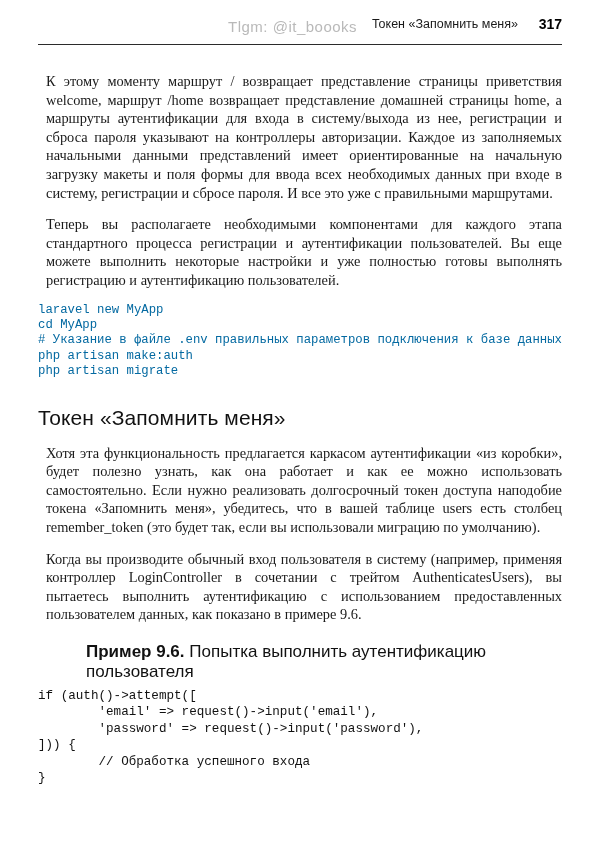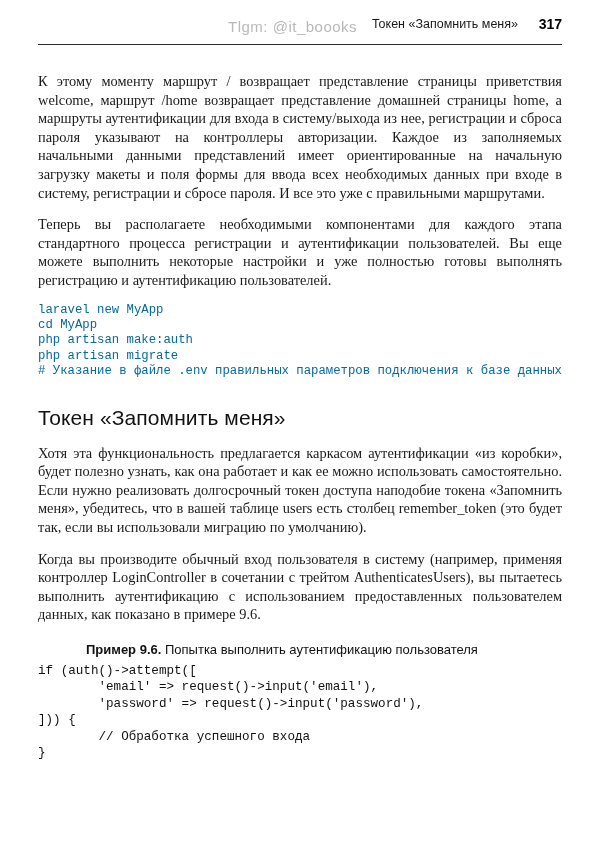--- a/index.html
+++ b/index.html
@@ -69,21 +69,21 @@
 
   
   .content {
     position: absolute;
     left: 38px;
     top: 72px;
     width: 524px;
   }
 
   p.para {
-    margin: 0 0 13px 0;
+    margin: 0 0 13px 8px;
     font-size: 14.4px;
     line-height: 18.6px;
     text-align: justify;
     text-justify: inter-word;
     hyphens: none;
   }
   p.para.tight {
     margin-bottom: 12px;
   }
 
@@ -103,21 +103,21 @@
     font-family: "Liberation Sans", sans-serif;
     font-weight: normal;
     font-size: 21px;
     margin: 26px 0 14px 0;
     color: #111;
     letter-spacing: 0.1px;
   }
 
   .example-caption {
     font-family: "Liberation Sans", sans-serif;
-    font-size: 13px;
+    font-size: 17px;
     margin: 18px 0 6px 0;
     color: #111;
     padding-left: 48px;
   }
   .example-caption b {
     font-weight: bold;
   }
   .example-caption span.cap-text {
     font-weight: normal;
   }
@@ -146,24 +146,24 @@
   <div class="content">
 
     <p class="para">К этому моменту маршрут / возвращает представление страницы приветствия welcome, маршрут /home возвращает представление домашней страницы home, а маршруты аутентификации для входа в систему/выхода из нее, регистрации и сброса пароля указывают на контроллеры авторизации. Каждое из заполняемых начальными данными представлений имеет ориентированные на начальную загрузку макеты и поля формы для ввода всех необходимых данных при входе в систему, регистрации и сбросе пароля. И все это уже с правильными маршрутами.</p>
 
     <p class="para">Теперь вы располагаете необходимыми компонентами для каждого этапа стандартного процесса регистрации и аутентификации пользователей. Вы еще можете выполнить некоторые настройки и уже полностью готовы выполнять регистрацию и аутентификацию пользователей.</p>
 
 
     <pre class="code code-block-1">laravel new MyApp
 cd MyApp</pre>
 
+    <pre class="code code-block-2"># Указание в файле .env правильных параметров подключения к базе данных</pre>
+
     <pre class="code code-block-3">php artisan make:auth
 php artisan migrate</pre>
-
-    <pre class="code code-block-2"># Указание в файле .env правильных параметров подключения к базе данных</pre>
 
 
     <h2 class="section-title">Токен «Запомнить меня»</h2>
 
     <p class="para">Хотя эта функциональность предлагается каркасом аутентификации «из коробки», будет полезно узнать, как она работает и как ее можно использовать самостоятельно. Если нужно реализовать долгосрочный токен доступа наподобие токена «Запомнить меня», убедитесь, что в вашей таблице users есть столбец remember_token (это будет так, если вы использовали миграцию по умолчанию).</p>
 
     <p class="para">Когда вы производите обычный вход пользователя в систему (например, применяя контроллер LoginController в сочетании с трейтом AuthenticatesUsers), вы пытаетесь выполнить аутентификацию с использованием предоставленных пользователем данных, как показано в примере 9.6.</p>
 
     <div class="example-caption">
       <b>Пример 9.6.</b>

